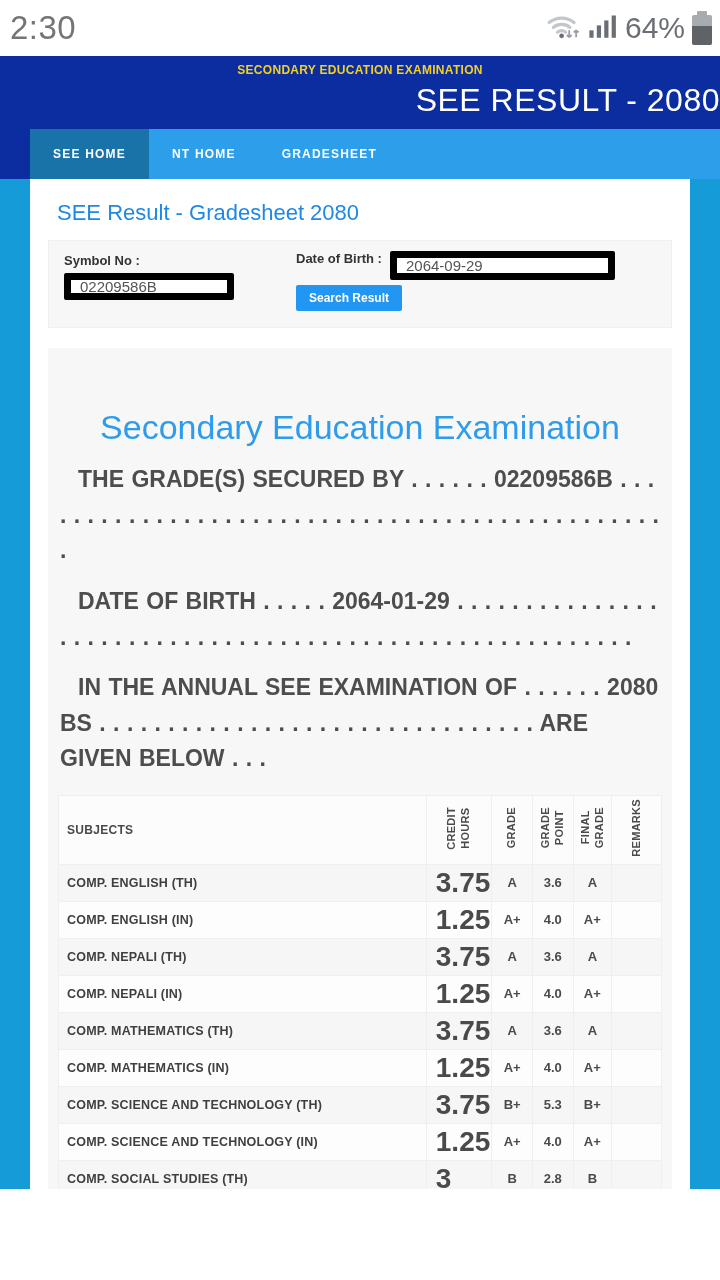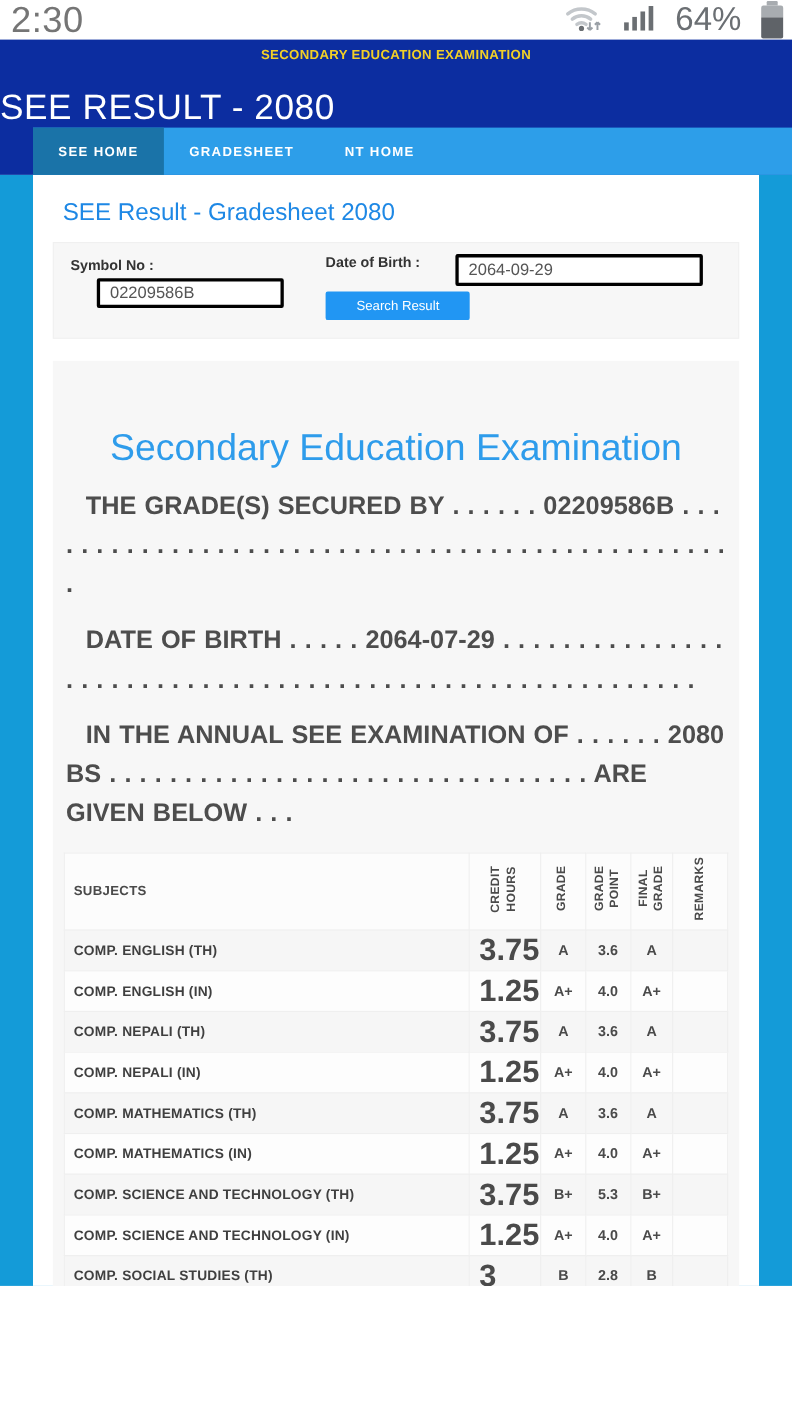--- a/index.html
+++ b/index.html
@@ -6,52 +6,52 @@
     --navy:#0c2da0; --yellow:#f2d026; --nav-blue:#2d9ee9; --nav-active:#1a73a8;
     --side-strip:#149bd8; --link-blue:#1e88e5; --title-blue:#2e9ceb;
     --button-blue:#2196f3; --text-dark:#4a4a4a; --card-bg:#f7f7f7;
   }
   *{box-sizing:border-box;}
   html,body{margin:0;padding:0;}
   body{font-family:"Liberation Sans",sans-serif;background:#fff;}
   .screen{width:720px;height:1280px;overflow:hidden;position:relative;background:#fff;}
 
   
-  .status-bar{height:36px;background:#ffffff;display:flex;align-items:center;justify-content:space-between;padding:0 8px 0 10px;}
+  .status-bar{height:56px;background:#ffffff;display:flex;align-items:center;justify-content:space-between;padding:0 8px 0 10px;}
   .sb-time{font-size:33px;color:#757575;letter-spacing:.5px;}
-  .sb-right{display:flex;align-items:center;gap:18px;}
+  .sb-right{display:flex;align-items:center;gap:7px;}
   .sb-pct{font-size:30px;color:#6b6f73;}
   .battery{position:relative;width:20px;height:34px;display:flex;flex-direction:column;align-items:center;}
   .battery-cap{width:10px;height:4px;background:#a8acb0;border-radius:1px 1px 0 0;}
   .battery-body{position:relative;width:20px;height:30px;background:#a8acb0;border-radius:2px;overflow:hidden;}
   .battery-fill{position:absolute;left:0;right:0;bottom:0;background:#5f6368;}
 
   
   .app-header{height:123px;background:var(--navy);display:flex;flex-direction:column;}
   .hdr-super{margin-top:7px;text-align:center;color:var(--yellow);font-size:12px;font-weight:bold;letter-spacing:.3px;}
-  .hdr-title{text-align:left;color:#fff;font-size:32px;font-weight:400;margin-top:22px;letter-spacing:.5px;}
+  .hdr-title{text-align:right;color:#fff;font-size:32px;font-weight:400;margin-top:5px;letter-spacing:.5px;}
   .tabs{margin-top:auto;margin-left:30px;height:50px;background:var(--nav-blue);display:flex;}
   .tab{display:flex;align-items:center;padding:0 23px;color:#fff;font-size:12px;font-weight:bold;letter-spacing:1.2px;cursor:pointer;}
   .tab.active{background:var(--nav-active);}
 
   
   .page{height:1010px;background:var(--side-strip);}
   .page-inner{margin:0 30px;background:#fff;height:100%;overflow:hidden;}
 
   .crumb{display:block;margin:21px 18px 14px 27px;color:var(--link-blue);font-size:22px;font-weight:400;text-decoration:none;}
 
   .form-panel{margin:0 18px;background:var(--card-bg);border:1px solid #f0f0f0;padding:10px 15px 16px;display:flex;}
   .fp-col1{width:232px;}
   .fp-label{font-size:13px;font-weight:bold;color:#333;display:block;margin:2px 0 5px;}
-  .fp-input{width:170px;height:27px;border:3px solid #000000;border-radius:2px;padding:0 9px;font-size:15px;color:#555;background:#fff;font-family:"Liberation Sans",sans-serif;margin-left:24px;}
+  .fp-input{width:170px;height:27px;border:7px solid #000000;border-radius:2px;padding:0 9px;font-size:15px;color:#555;background:#fff;font-family:"Liberation Sans",sans-serif;}
   .fp-col2{flex:1;padding-top:0;}
   .dob-row{display:flex;align-items:flex-start;}
   .dob-row .fp-label{margin:0 8px 0 0;white-space:nowrap;}
   .dob-input{width:225px;height:29px;}
-  .search-btn{margin-top:5px;background:var(--button-blue);color:#fff;border:none;border-radius:2px;font-size:12px;padding:6px 28px;cursor:pointer;font-family:"Liberation Sans",sans-serif;}
+  .search-btn{margin-top:5px;background:var(--button-blue);color:#fff;border:none;border-radius:2px;font-size:12px;padding:6px 13px;cursor:pointer;font-family:"Liberation Sans",sans-serif;font-weight:bold;}
 
   
   .card{margin:20px 18px 0;background:var(--card-bg);padding:40px 10px 60px;}
   .card-title{text-align:center;color:var(--title-blue);font-size:34px;font-weight:400;margin:20px 0 10px;}
   .card-subtitle{text-align:center;color:#464646;font-size:27px;font-weight:bold;margin:0 0 26px;}
   .para{font-size:23px;font-weight:bold;color:#4d4d4d;line-height:1.55;margin:15px 2px;text-indent:18px;word-spacing:1px;}
 
   table.grades{width:100%;border-collapse:collapse;margin-top:18px;background:#fcfcfc;}
   table.grades th,table.grades td{border:1px solid #efefef;}
   table.grades tbody tr:nth-child(odd){background:#f6f6f6;}
@@ -98,22 +98,22 @@
         </span>
       </span>
     </div>
   </div>
 
   <div class="app-header">
     <div class="hdr-super">SECONDARY EDUCATION EXAMINATION</div>
     <div class="hdr-title">SEE RESULT - 2080</div>
     <nav class="tabs">
         <div class="tab active">SEE HOME</div>
+        <div class="tab">NT HOME</div>
         <div class="tab">GRADESHEET</div>
-        <div class="tab">NT HOME</div>
       </nav>
   </div>
 
   <div class="page">
     <div class="page-inner">
 
       <a class="crumb" href="#">SEE Result - Gradesheet 2080</a>
 
       <div class="form-panel">
         <div class="fp-col1">
@@ -126,21 +126,21 @@
             <input class="fp-input dob-input" type="text" value="2064-09-29" style="">
           </div>
           <button class="search-btn">Search Result</button>
         </div>
       </div>
 
       <div class="card">
         <div class="card-title">Secondary Education Examination</div>
 
         <p class="para">THE GRADE(S) SECURED BY . . . . . . 02209586B . . . . . . . . . . . . . . . . . . . . . . . . . . . . . . . . . . . . . . . . . . . . . . . .</p>
-        <p class="para">DATE OF BIRTH . . . . . 2064-07-29 . . . . . . . . . . . . . . . . . . . . . . . . . . . . . . . . . . . . . . . . . . . . . . . . . . . . . . . . .</p>
+        <p class="para">DATE OF BIRTH . . . . . 2064-01-29 . . . . . . . . . . . . . . . . . . . . . . . . . . . . . . . . . . . . . . . . . . . . . . . . . . . . . . . . .</p>
         <p class="para">IN THE ANNUAL SEE EXAMINATION OF . . . . . . 2080 BS . . . . . . . . . . . . . . . . . . . . . . . . . . . . . . . . ARE GIVEN BELOW . . .</p>
 
         <table class="grades">
           <colgroup>
             <col>
               <col class="c-credit">
               <col class="c-grade">
               <col class="c-point">
               <col class="c-final">
               <col class="c-remarks">

